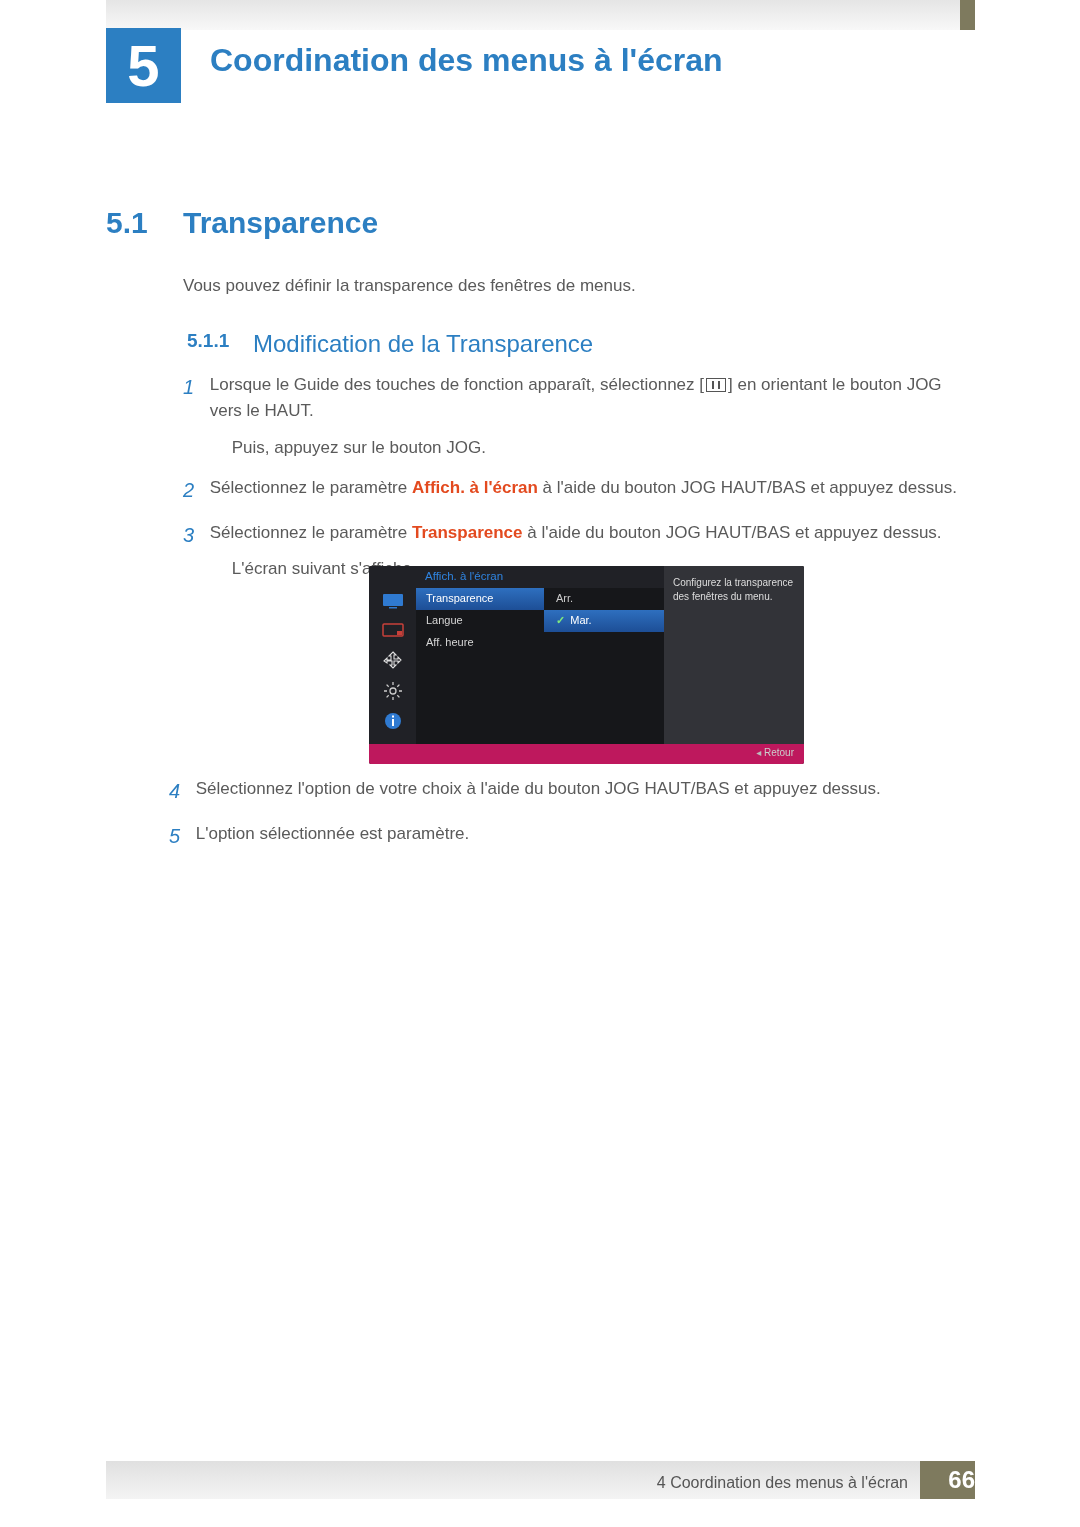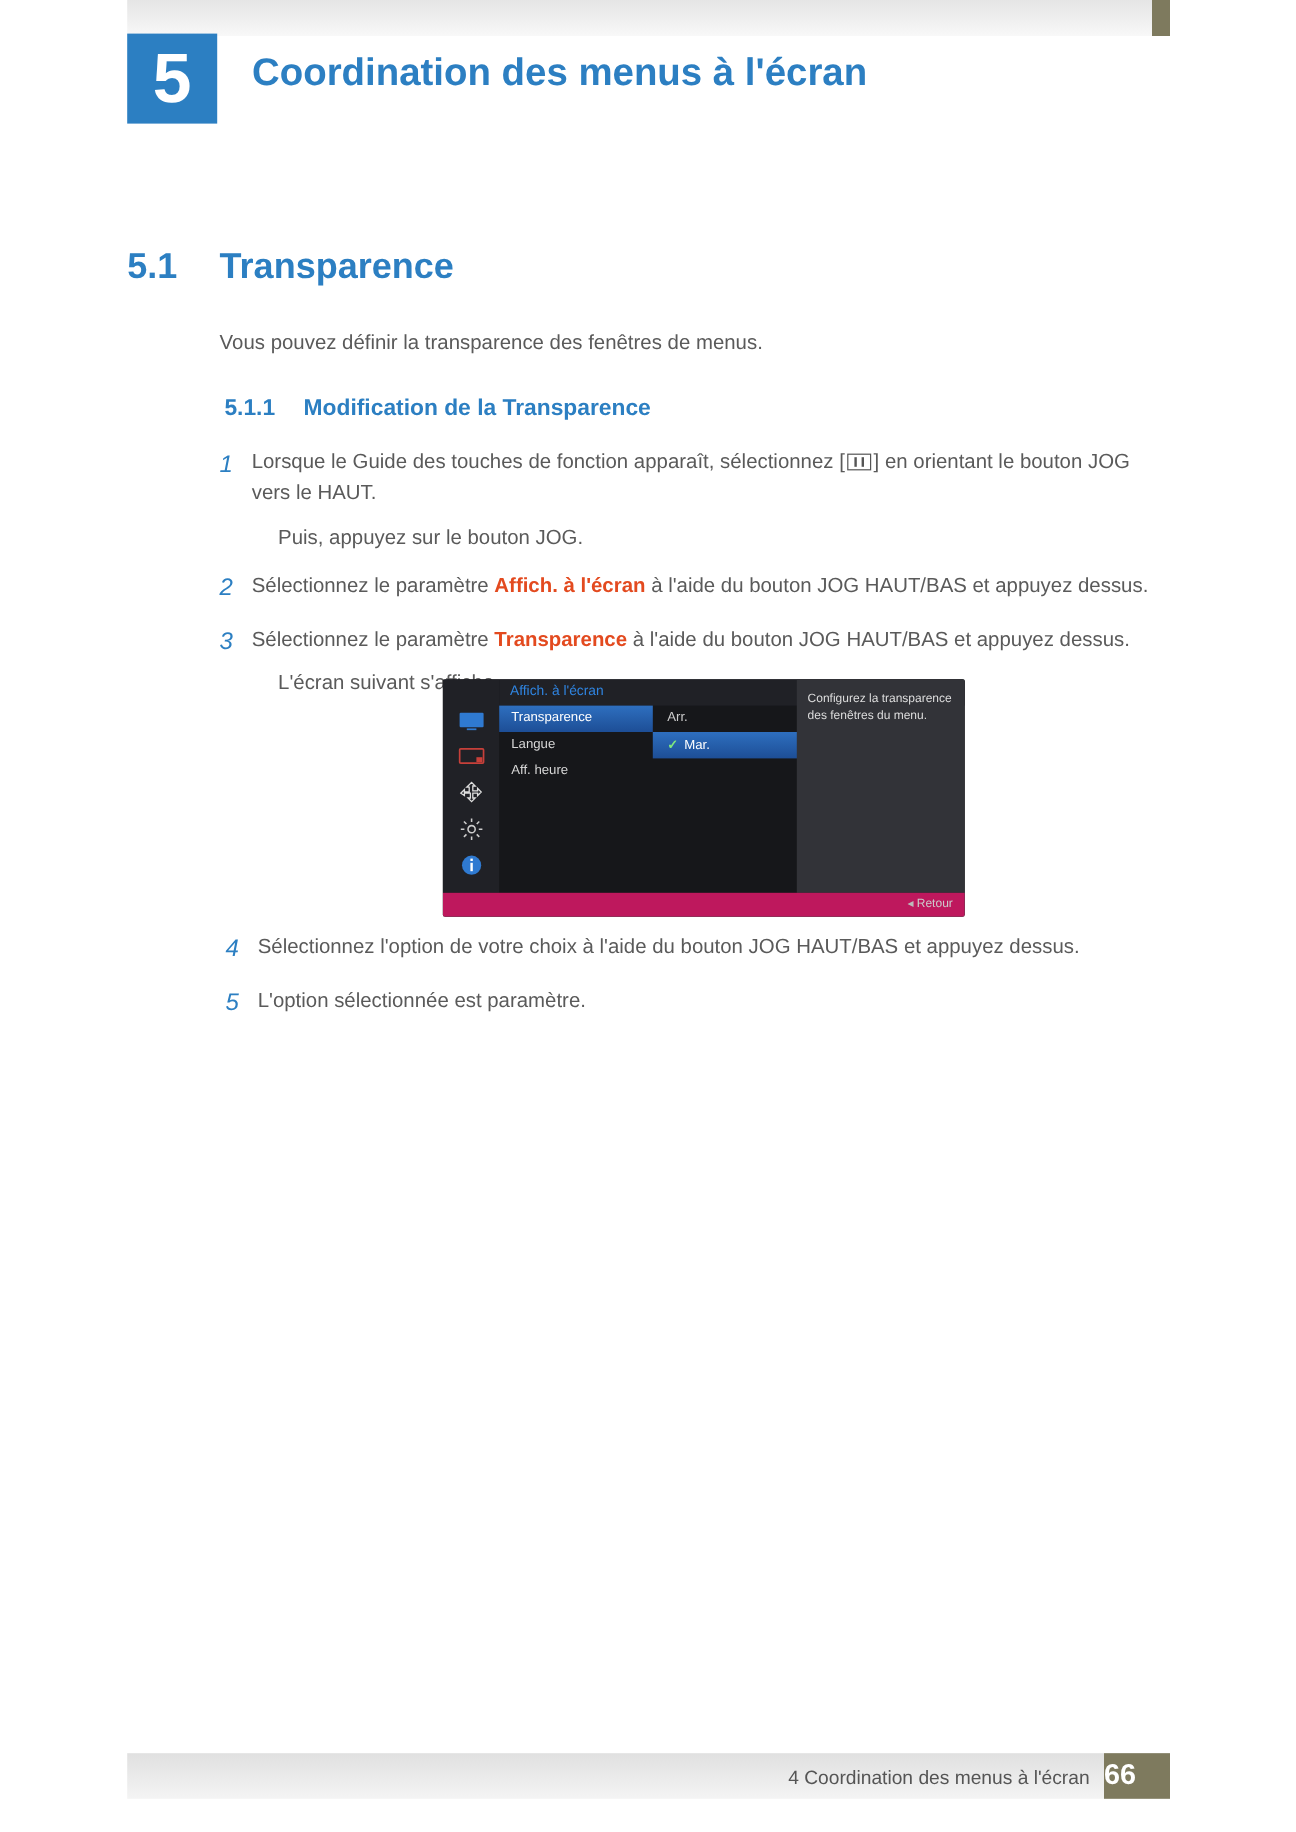--- a/index.html
+++ b/index.html
@@ -64,21 +64,21 @@
     position: absolute;
     top: 276px; left: 183px; width: 770px;
     font-size: 17px; color: #5a5a5a;
   }
   .subsec-num {
     position: absolute; top: 330px; left: 187px;
     font-size: 19px; color: #2c7fc2; font-weight: 600;
   }
   .subsec-title {
     position: absolute; top: 330px; left: 253px;
-    font-size: 19px; color: #2c7fc2; font-weight: 700;
+    font-size: 24px; color: #2c7fc2; font-weight: 400;
   }
   .steps {
     position: absolute;
     top: 372px; left: 183px; width: 790px;
   }
   .step { margin-bottom: 14px; font-size: 17px; color:#5a5a5a; line-height:1.55; }
   .step .n {
     display: inline-block; width: 22px;
     color: #2c7fc2; font-style: italic; font-size: 20px; font-weight: 500;
     vertical-align: top;
@@ -141,36 +141,36 @@
     background:#323338; padding:10px 9px; font-size:10px; line-height:1.35; color:#ddd;
   }
   .osd-footer {
     position:absolute; left:0; right:0; bottom:0; height:20px;
     background:#be185d;
     text-align:right; padding:3px 10px; font-size:10px; color:#ccc;
   }
   .osd-footer::before { content:"◂ "; color:#bbb; }
 
   .steps2 {
-    position:absolute; top:776px; left:188px; width:790px;
+    position:absolute; top:776px; left:169px; width:790px;
   }
 
   
   .page-footer {
     position:absolute; left:106px; right:105px; bottom:28px; height:38px;
     background: linear-gradient(#e0e0e0,#f4f4f4);
     text-align:right;
   }
   .page-footer .lab {
     display:inline-block; height:38px; line-height:38px;
     padding-right:12px; font-size:16px; color:#555;
   }
   .page-footer .num {
     display:inline-block; width:55px; height:38px; line-height:38px;
-    background:#7e7a5e; color:#fff; font-size:24px; font-weight:bold; text-align:left;
+    background:#7e7a5e; color:#fff; font-size:24px; font-weight:bold; text-align:right;
   }
 </style>
 </head>
 <body>
 
 <div class="page">
 
   <div class="top-stripe"></div>
 
   <div class="chapter-badge">5</div>

